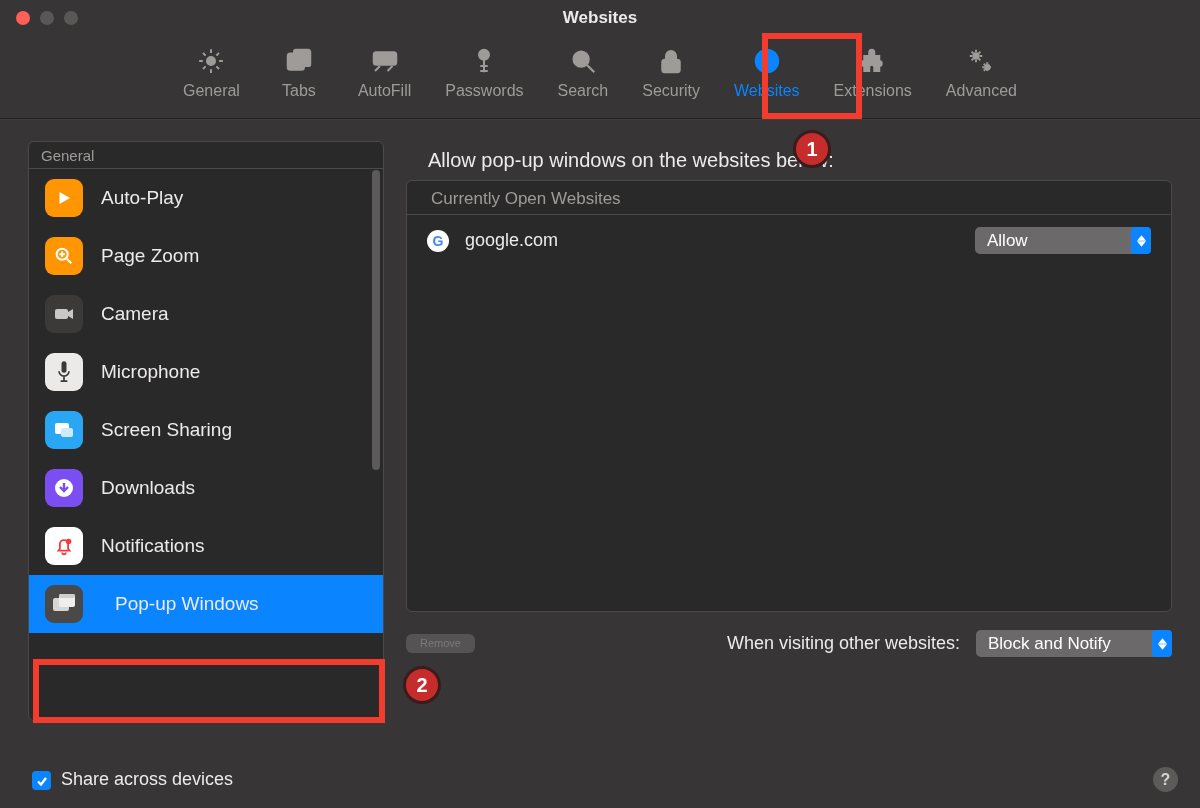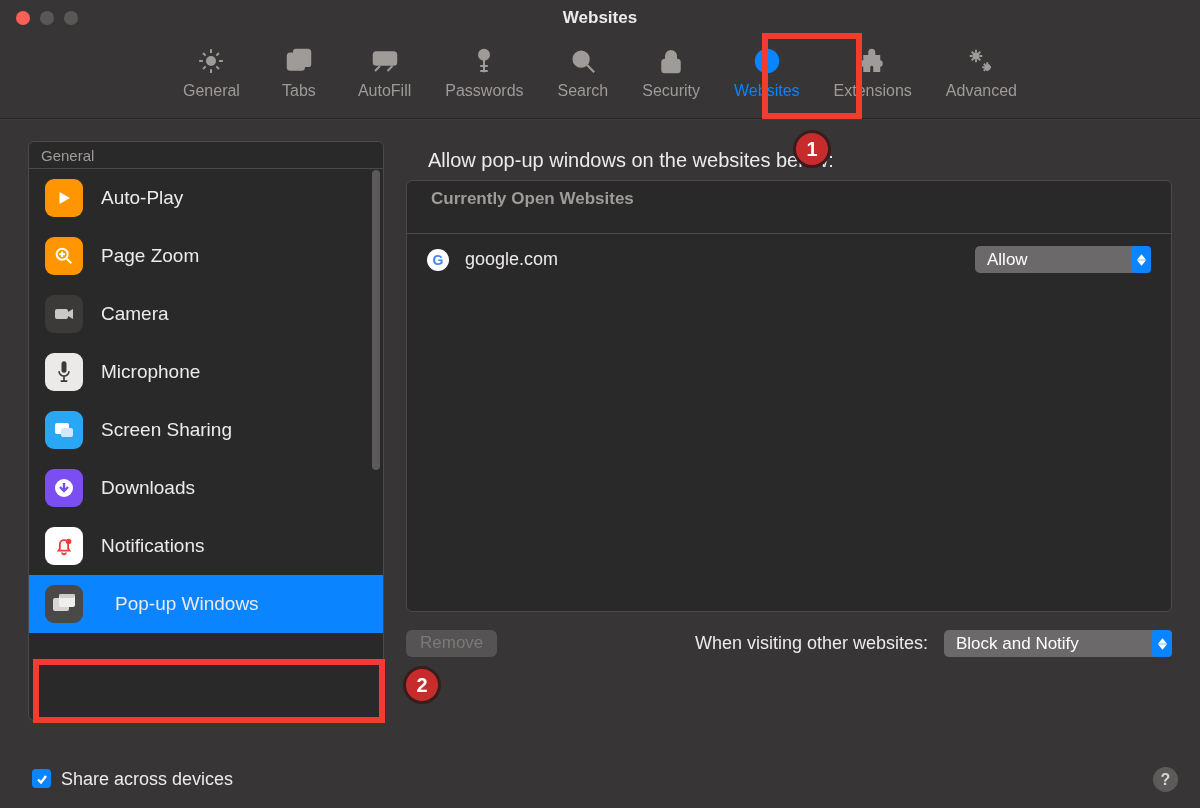--- a/index.html
+++ b/index.html
@@ -149,25 +149,25 @@
   .listbox {
     border: 1px solid var(--border);
     border-radius: 6px;
     height: 432px;
     background: var(--bg-list);
     display: flex;
     flex-direction: column;
     overflow: hidden;
   }
   .listhead {
-    padding: 8px 24px 24px 24px;
+    padding: 8px 24px 5px 24px;
     border-bottom: 1px solid var(--border);
     color: var(--text-dim);
     font-size: 17px;
-    font-weight: 700;
+    font-weight: 400;
   }
   .row {
     display: flex;
     align-items: center;
     padding: 12px 20px;
     gap: 16px;
   }
   .favicon {
     width: 22px; height: 22px; border-radius: 50%;
     background: #fff;
@@ -200,33 +200,33 @@
 
   .bottombar {
     display: flex;
     align-items: center;
     gap: 16px;
     margin-top: 18px;
   }
   .remove {
     background: var(--remove-bg);
     color: var(--disabled);
-    font-size: 17px;
+    font-size: 11px;
     padding: 3px 14px 4px 14px;
     border-radius: 6px;
   }
   .bottombar .spacer { flex:1; }
   .label { font-size: 18px; }
 
   .footer {
     position: absolute;
     left: 32px;
     bottom: 18px;
     display: flex;
-    align-items: flex-start;
+    align-items: flex-end;
     gap: 10px;
     font-size: 18px;
   }
   .checkbox {
     width: 19px; height: 19px;
     border-radius: 4px;
     background: var(--accent);
     display:flex;align-items:center;justify-content:center;
   }
   .help {
@@ -462,21 +462,21 @@
               </svg>
           </div>
         </div>
       </div>
     </div>
 
     <div class="bottombar">
       <div class="remove">Remove</div>
       <div class="spacer"></div>
       <div class="label">When visiting other websites:</div>
-      <div class="select" style="width:228px">
+      <div class="select" style="width:196px">
         <span>Block and Notify</span>
         <div class="stepper">
           <svg viewBox="0 0 10 6" fill="#fff">
               <path d="M5 0 0 6h10z"></path>
             </svg>
           <svg viewBox="0 0 10 6" fill="#fff">
               <path d="M5 6 0 0h10z"></path>
             </svg>
         </div>
       </div>

